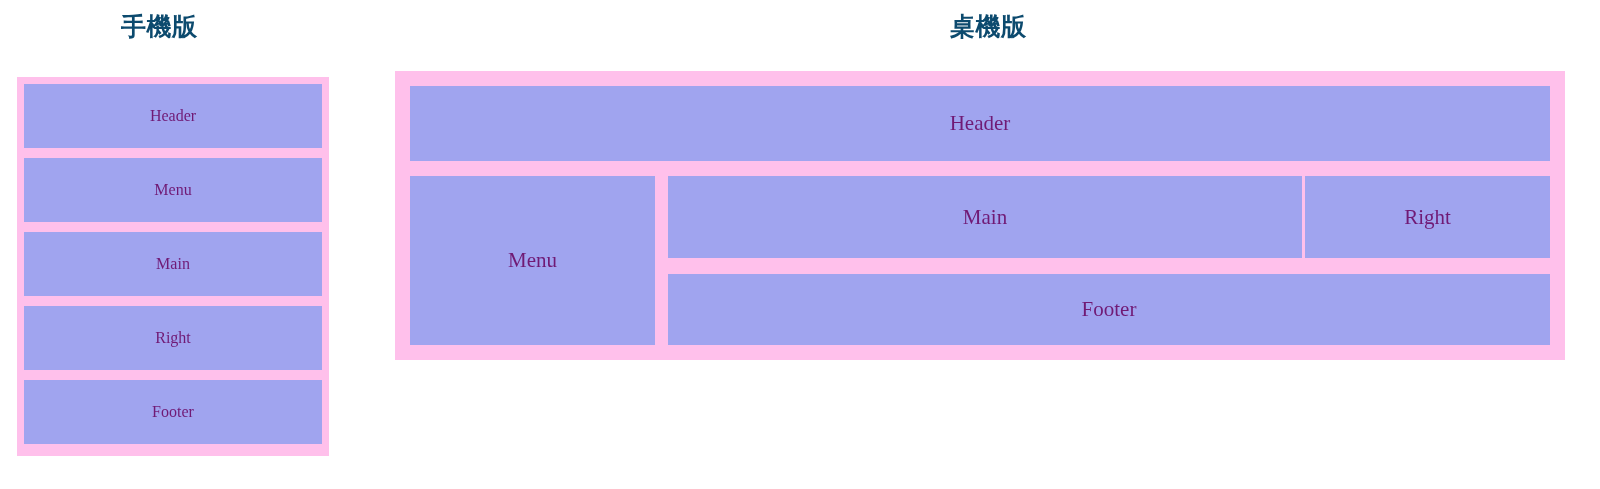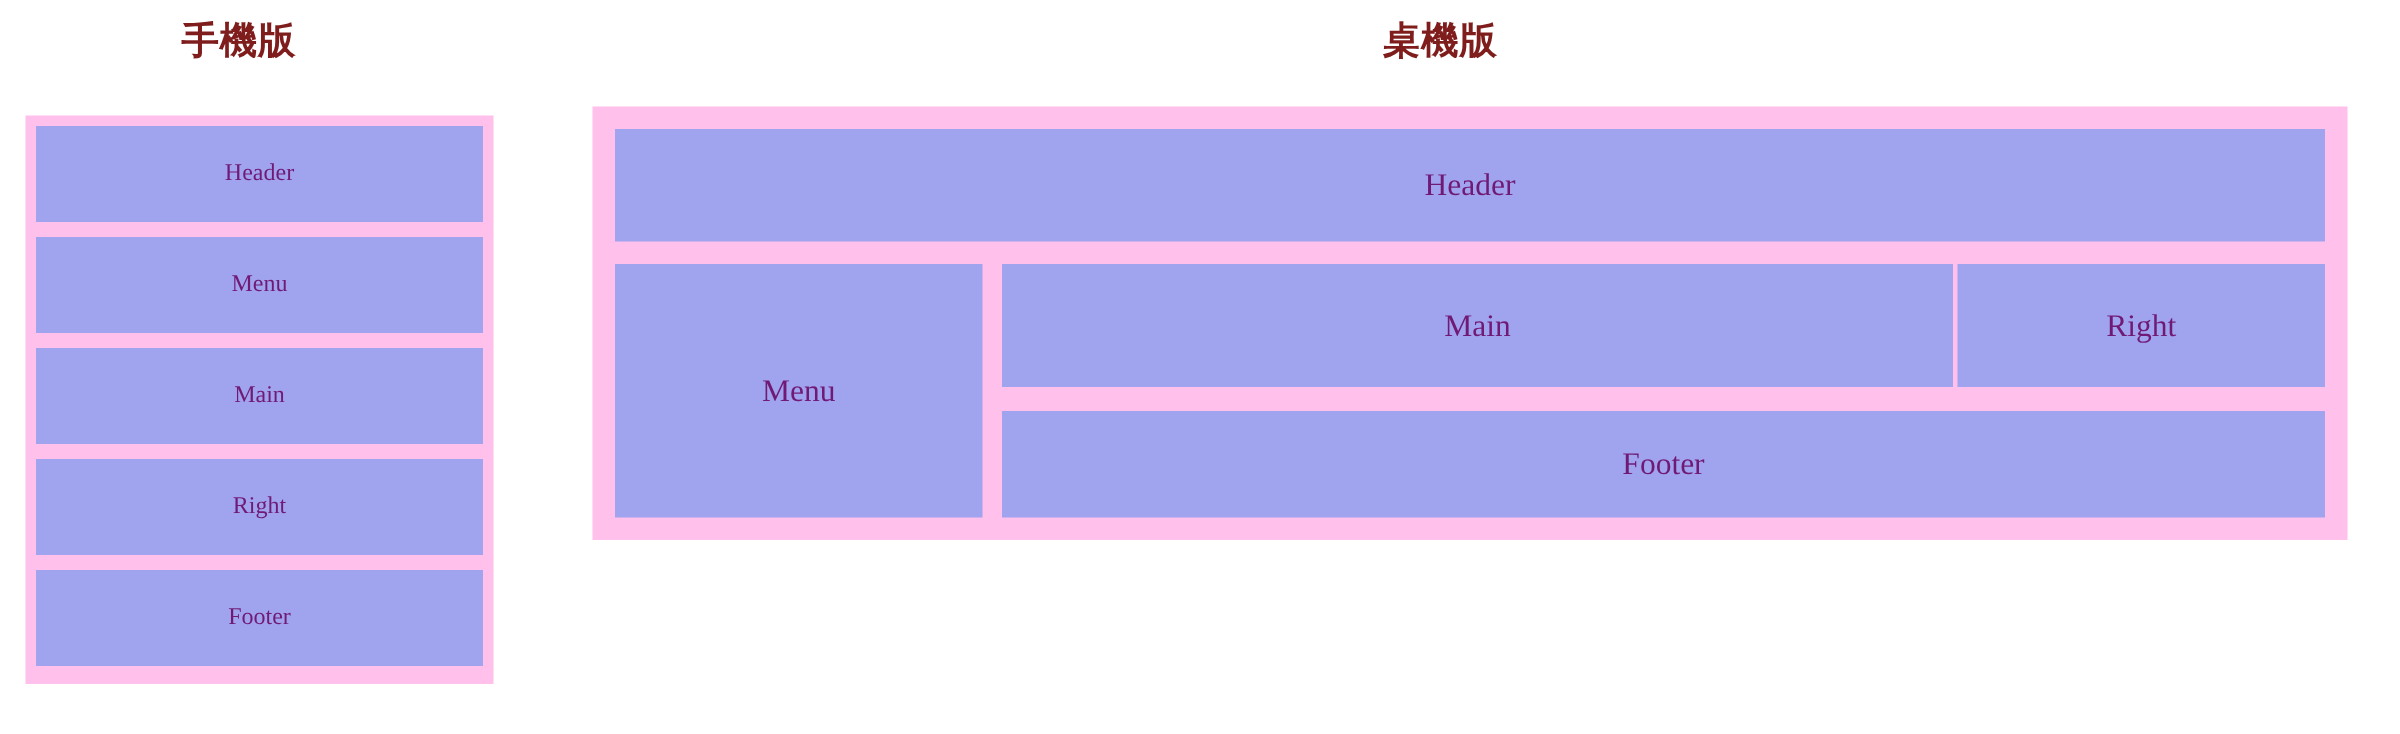--- a/index.html
+++ b/index.html
@@ -13,30 +13,30 @@
     height: 489px;
     position: relative;
     overflow: hidden;
     font-family: "Liberation Serif", "DejaVu Serif", serif;
     -webkit-font-smoothing: antialiased;
   }
 
   
   .section-title {
     position: absolute;
-    font-family: Liberation Sans, sans-serif;
+    font-family: Liberation Serif, serif;
     font-weight: bold;
     font-size: 25px;
     line-height: 30px;
-    color: #7f1d1d;
+    color: #0c4a6e;
     white-space: nowrap;
     letter-spacing: 0.5px;
   }
   #title-mobile  { left: 121px; top: 12px; }
-  #title-desktop { left: 922px; top: 12px; }
+  #title-desktop { left: 950px; top: 12px; }
 
   
   .frame {
     position: absolute;
     background: #ffc0eb;
     box-sizing: border-box;
   }
   .cell {
     position: absolute;
     background: #a0a4ef;

